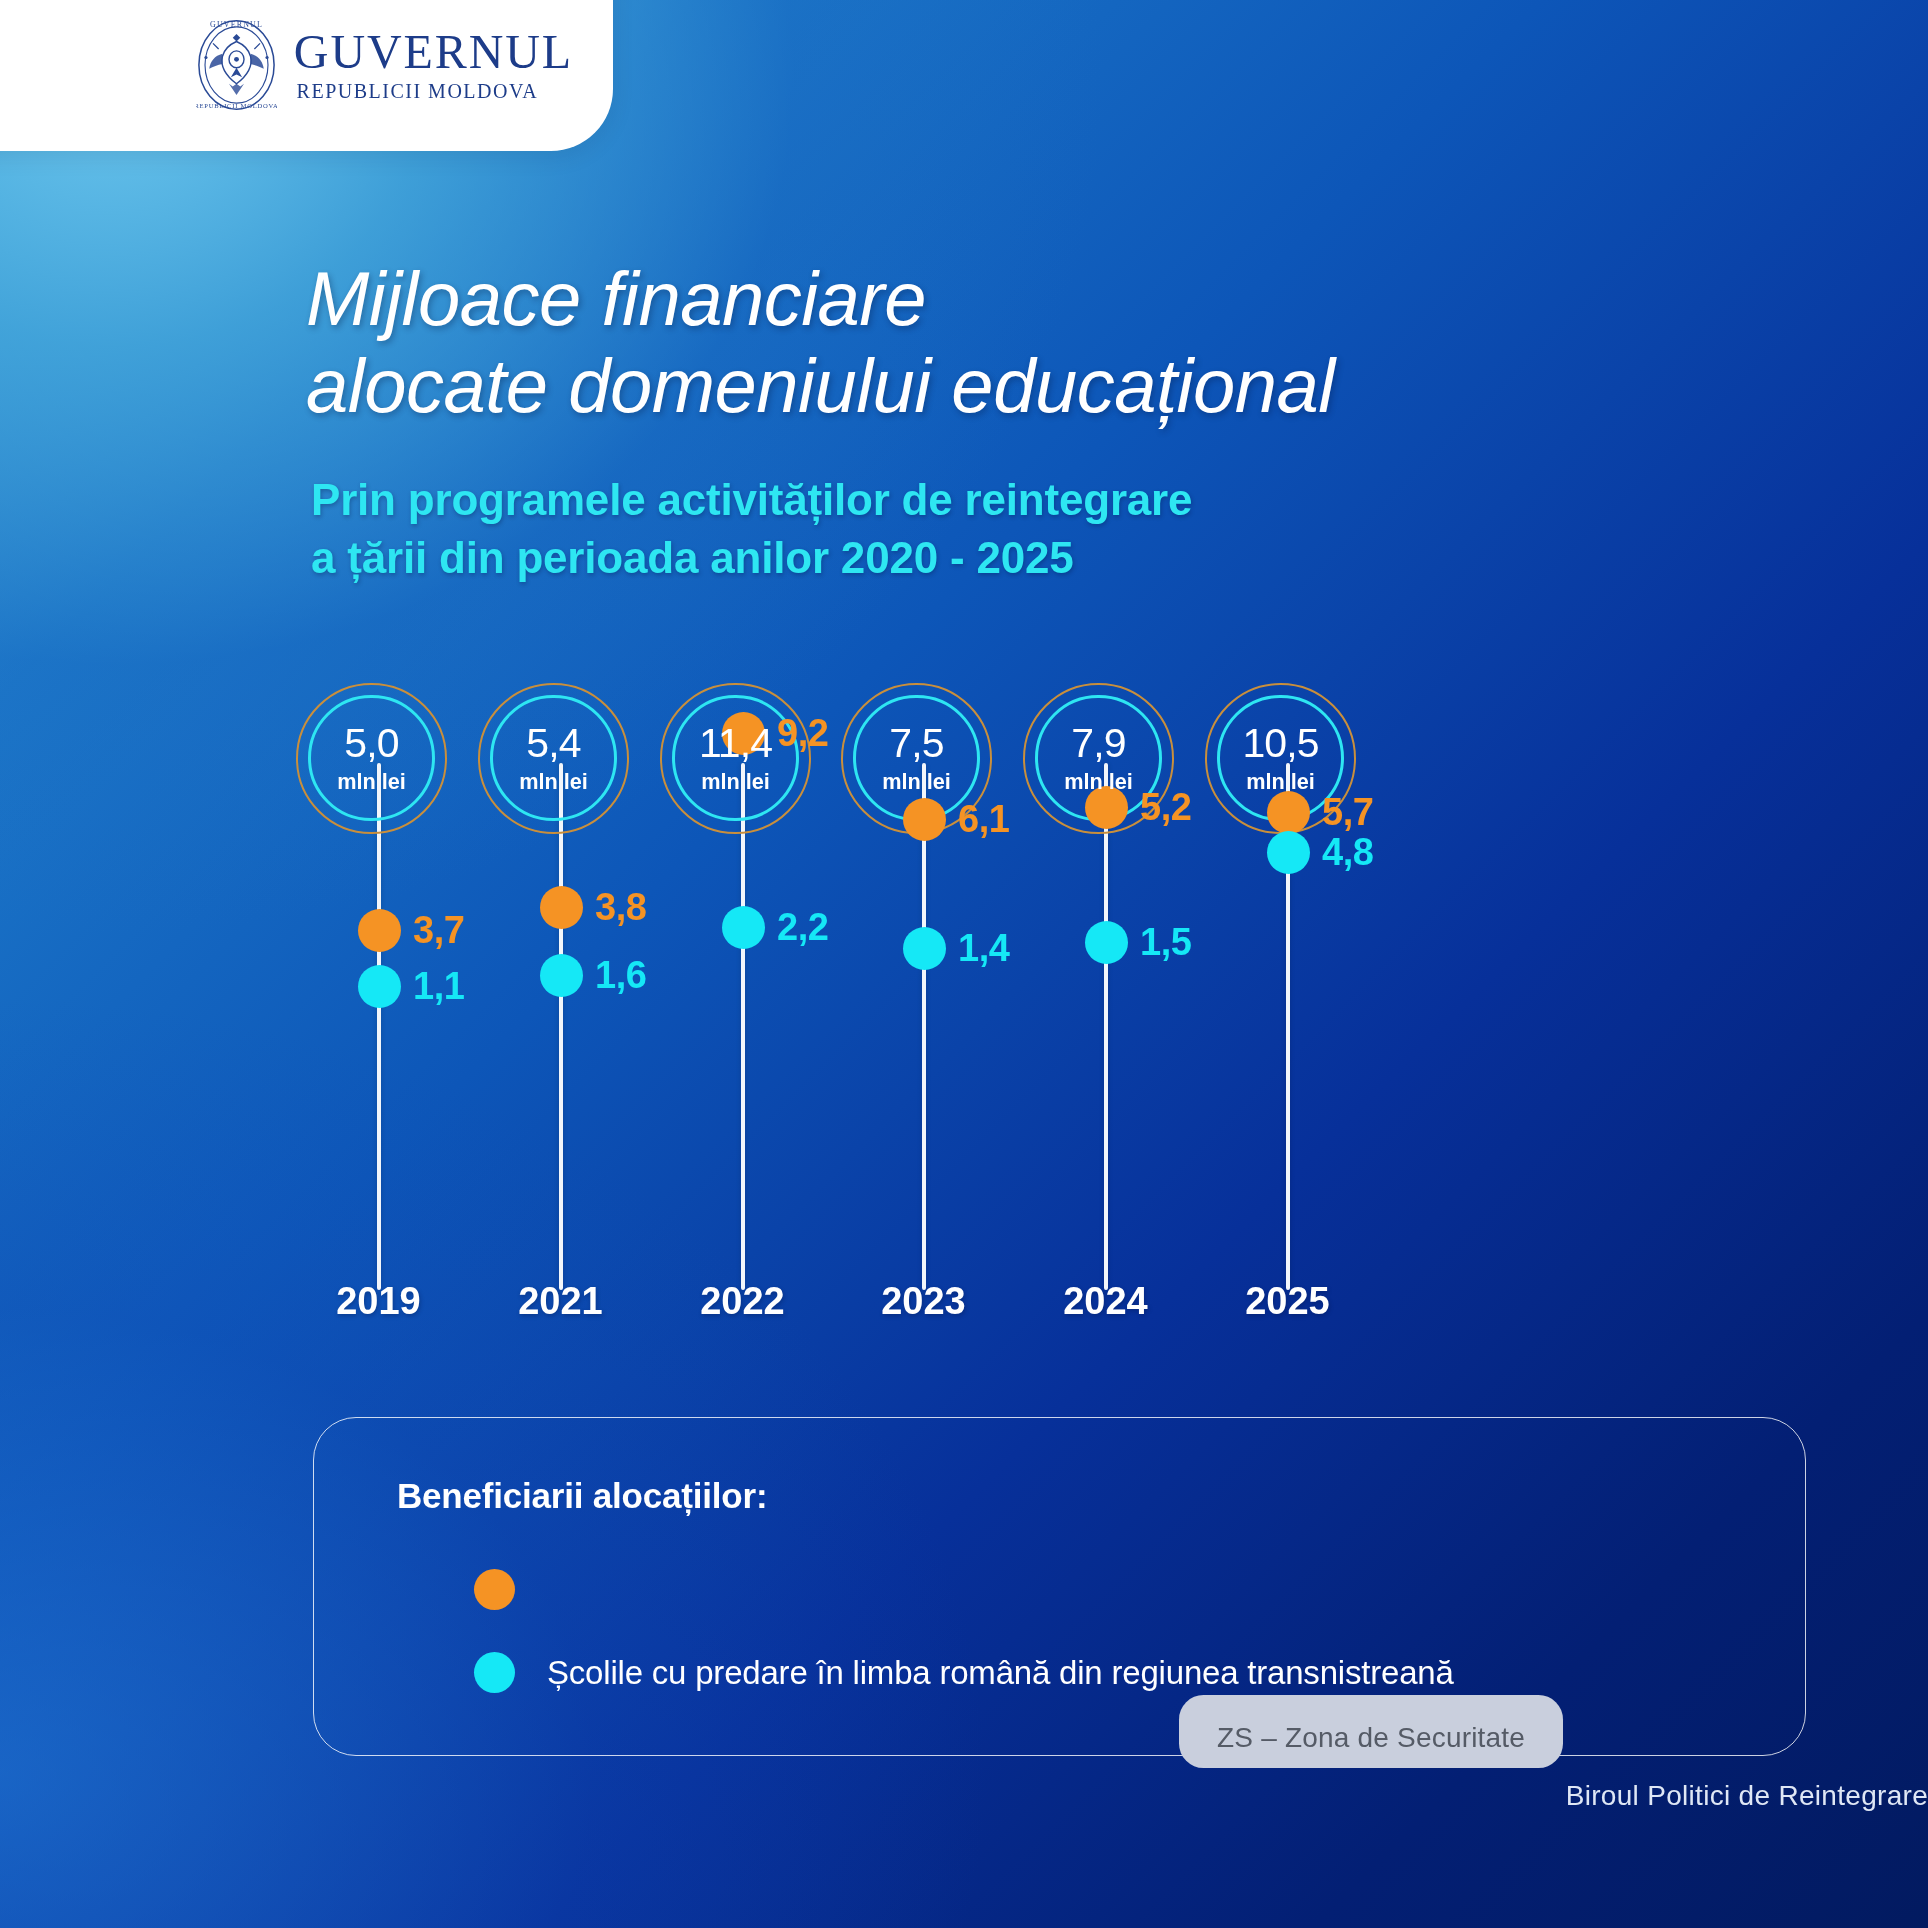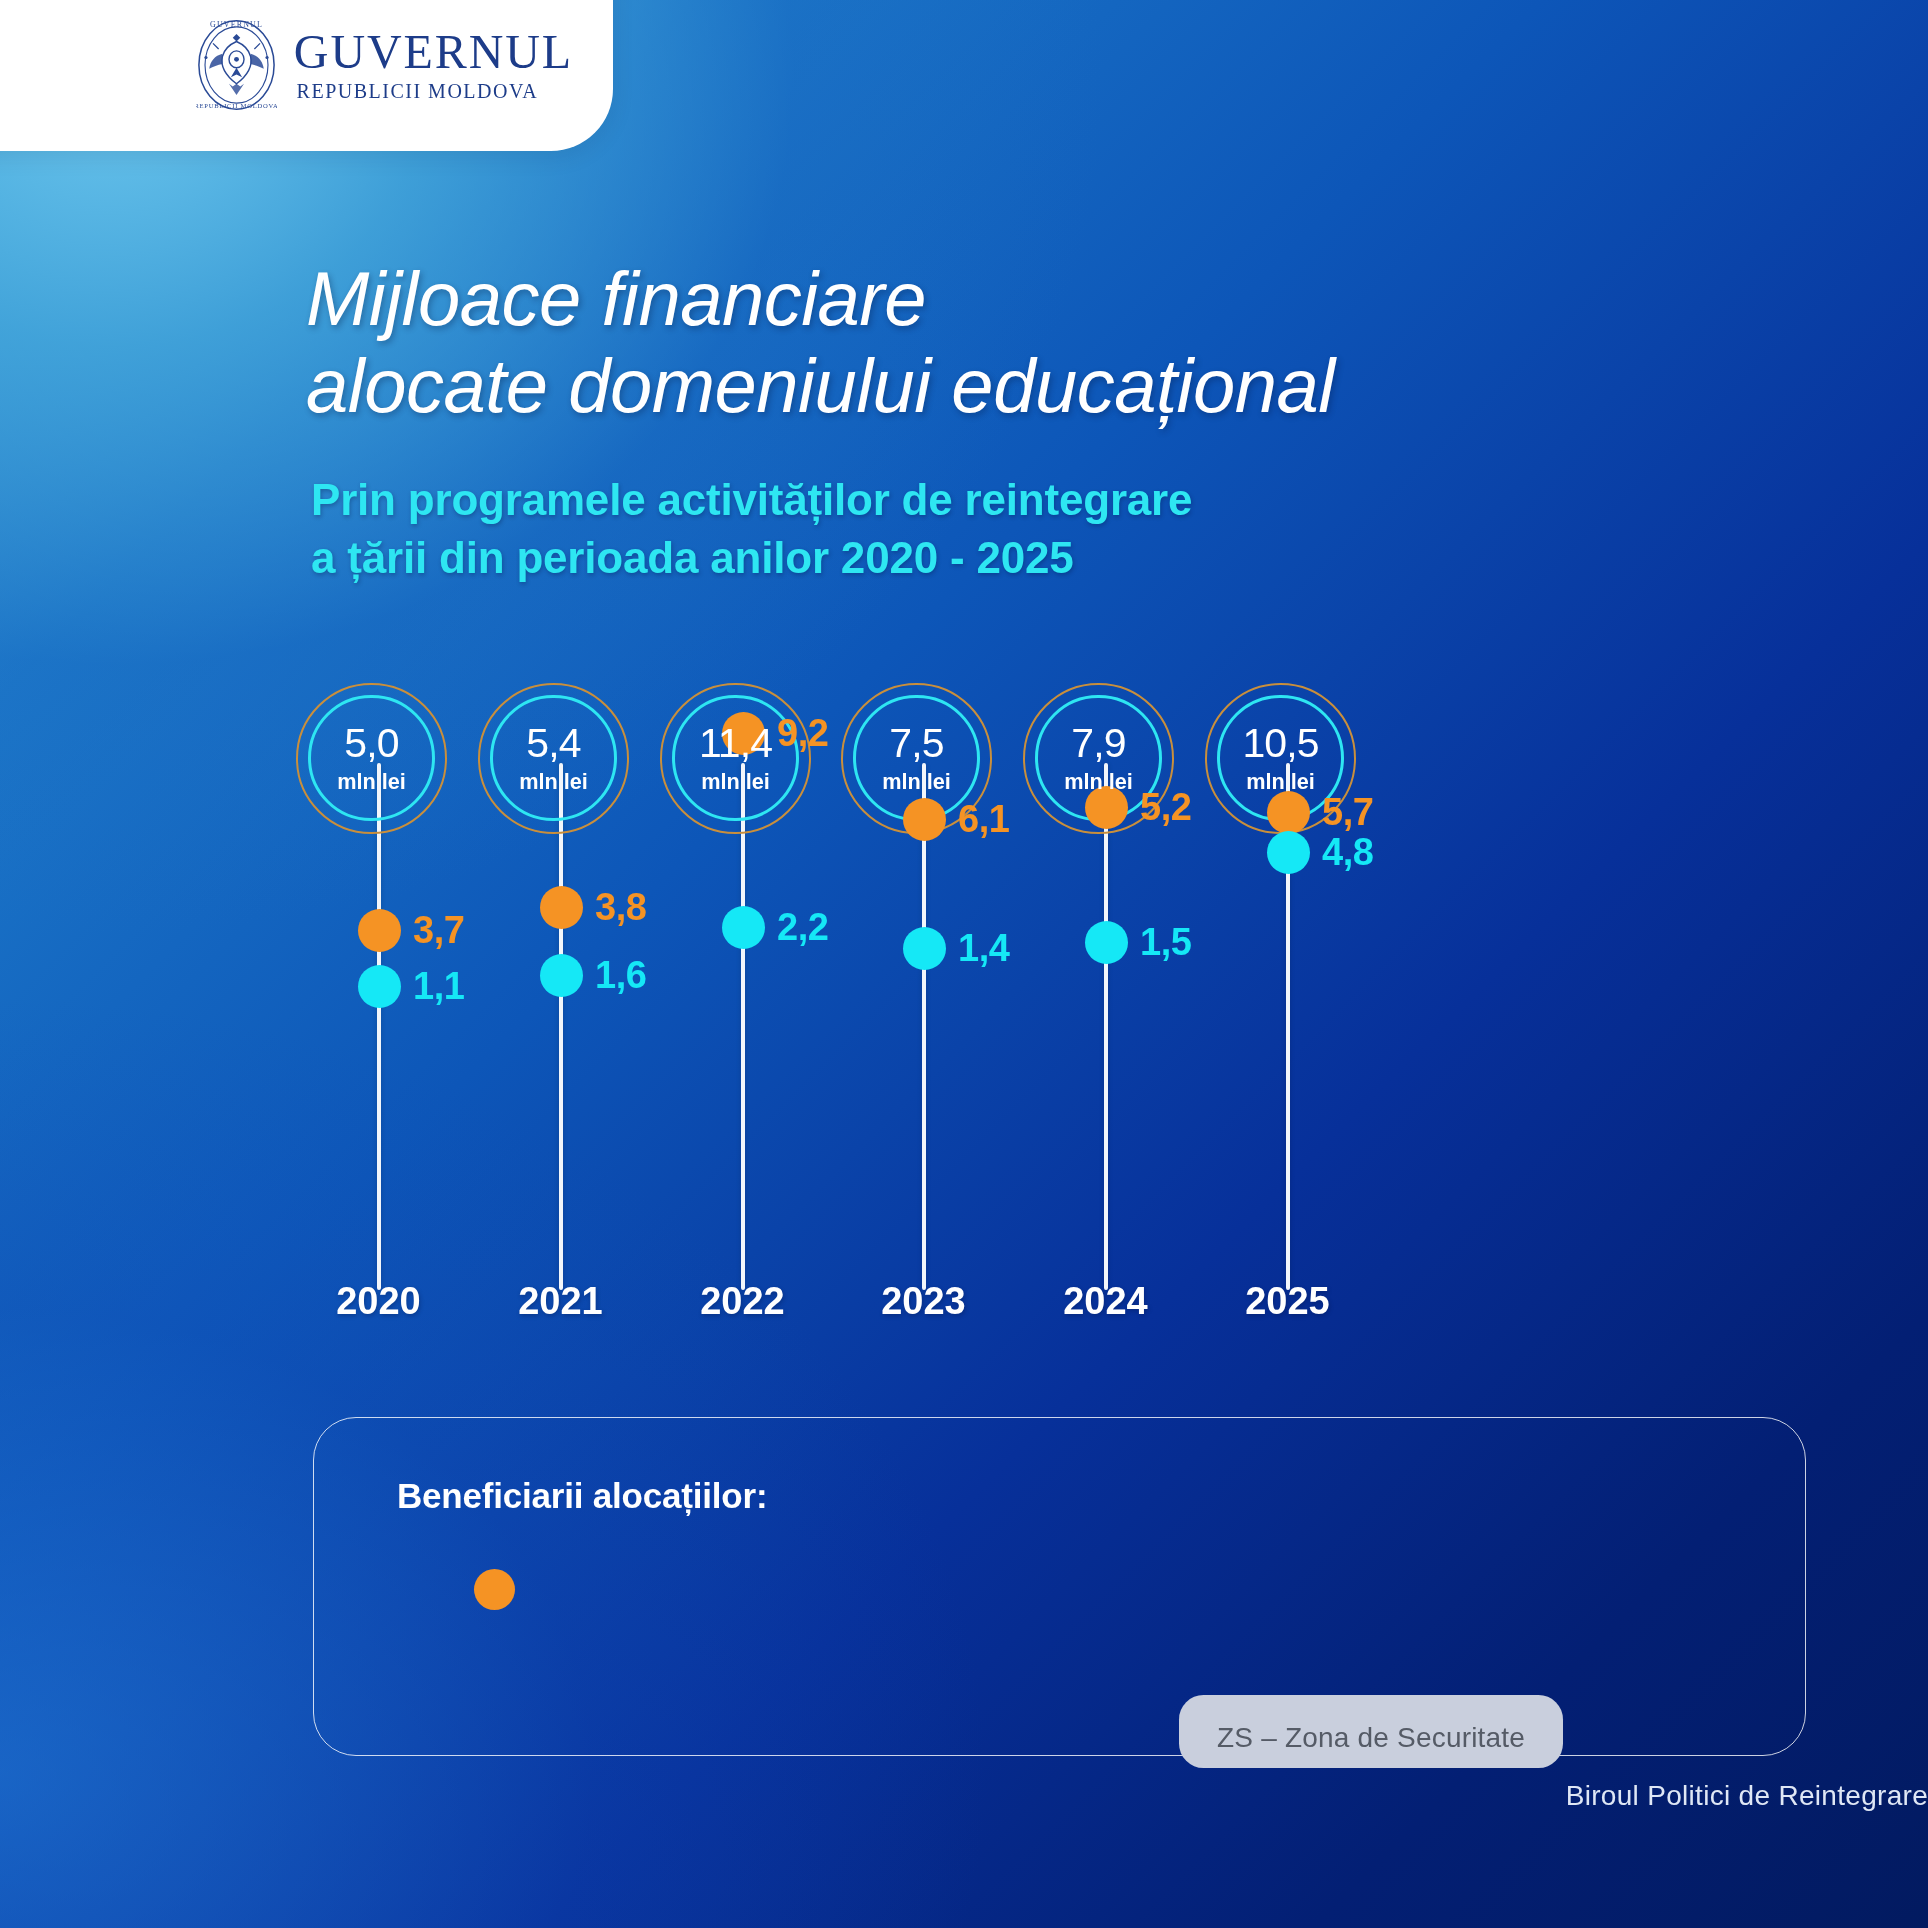--- a/index.html
+++ b/index.html
@@ -188,21 +188,21 @@
         </span>
       </div>
       <div class="pt orange" style="top:250px">
         <span class="dot"></span>
         <span class="lbl">3,7</span>
       </div>
       <div class="pt cyan" style="top:306px">
         <span class="dot"></span>
         <span class="lbl">1,1</span>
       </div>
-      <div class="yr">2020</div>
+      <div class="yr">2019</div>
     </div>
 
     <div class="col" style="left:452px">
       <div class="stem"></div>
       <div class="bubble">
         <span class="ring"></span>
         <span class="txt">
           <span class="big">5,4</span>
           <span class="small">mln lei</span>
         </span>
@@ -300,20 +300,24 @@
 
   </div>
 
   <div id="legend">
     <div id="legend-title">Beneficiarii alocațiilor:</div>
 
     <div class="legend-row" id="legend-row-0">
       <span class="swatch" style="background:#f59324"></span>
     </div>
 
+    <div class="legend-row" id="legend-row-1">
+      <span class="swatch" style="background:#15e8f6"></span>
+      <span class="ltext"><span>Școlile cu predare în limba română din regiunea transnistreană</span></span>
+    </div>
   </div>
 
   <div id="zs-note">ZS – Zona de Securitate</div>
 
   <div id="footer">Biroul Politici de Reintegrare</div>
 
 </div>
 
 
 </body></html>

